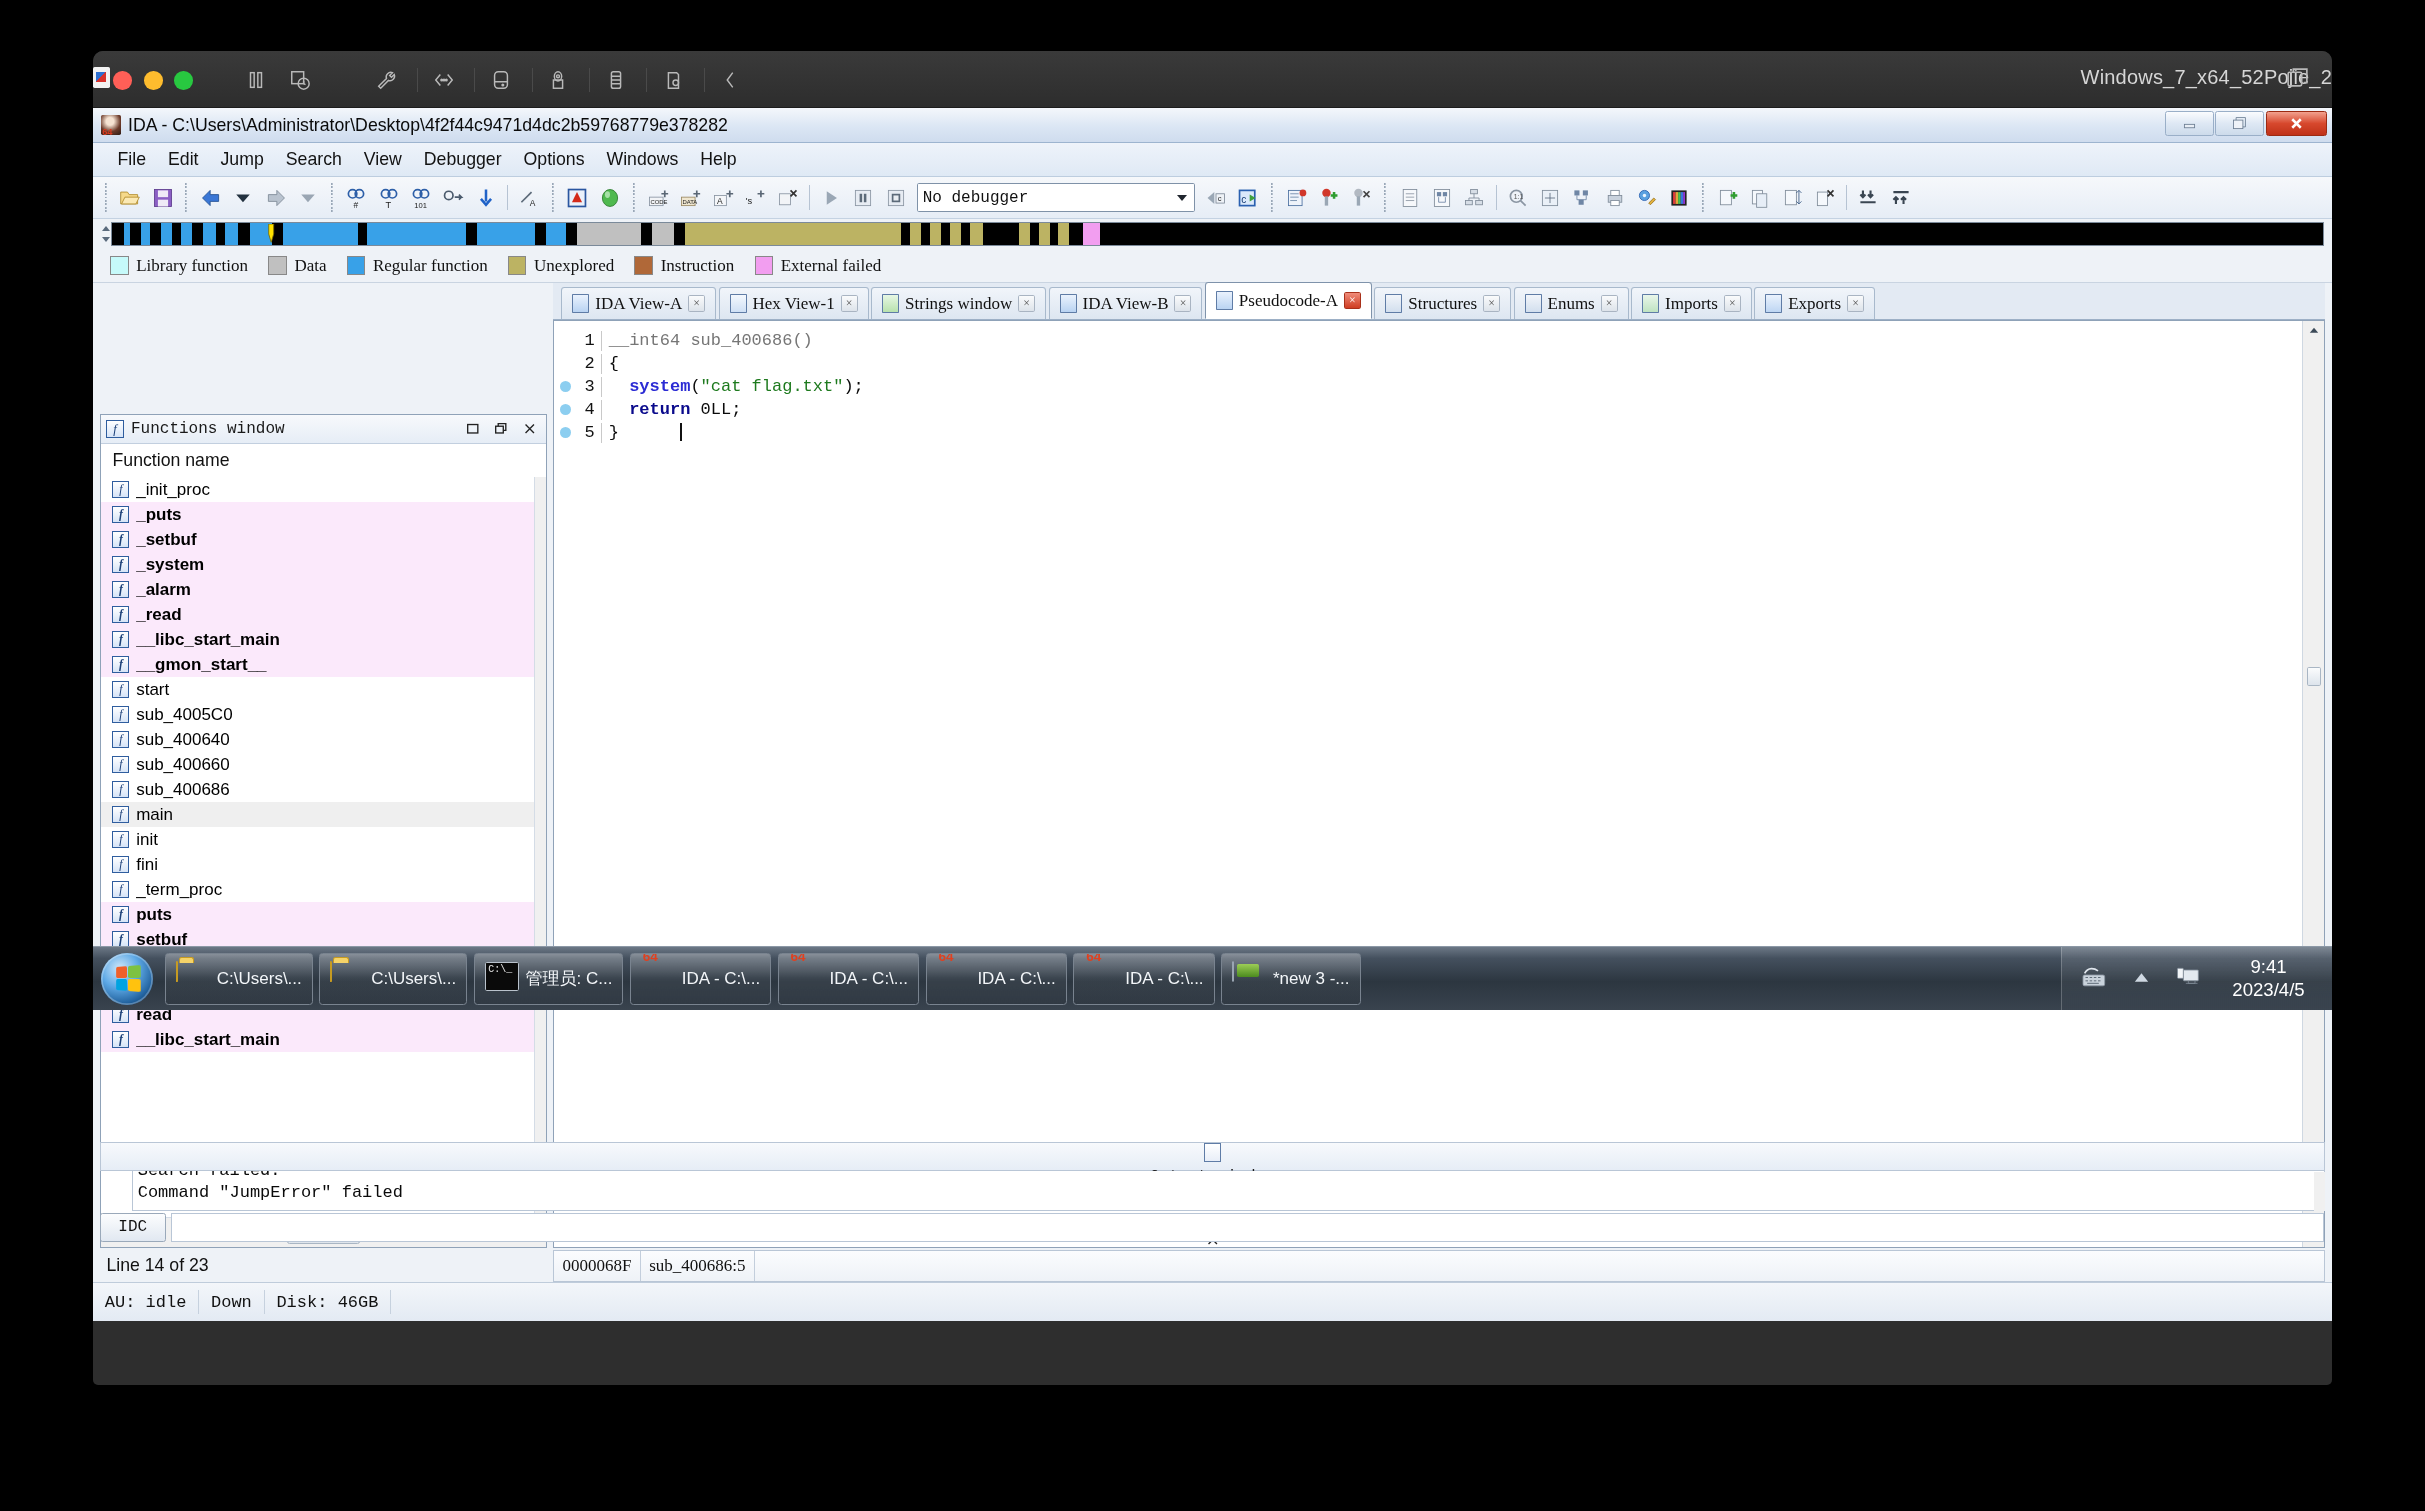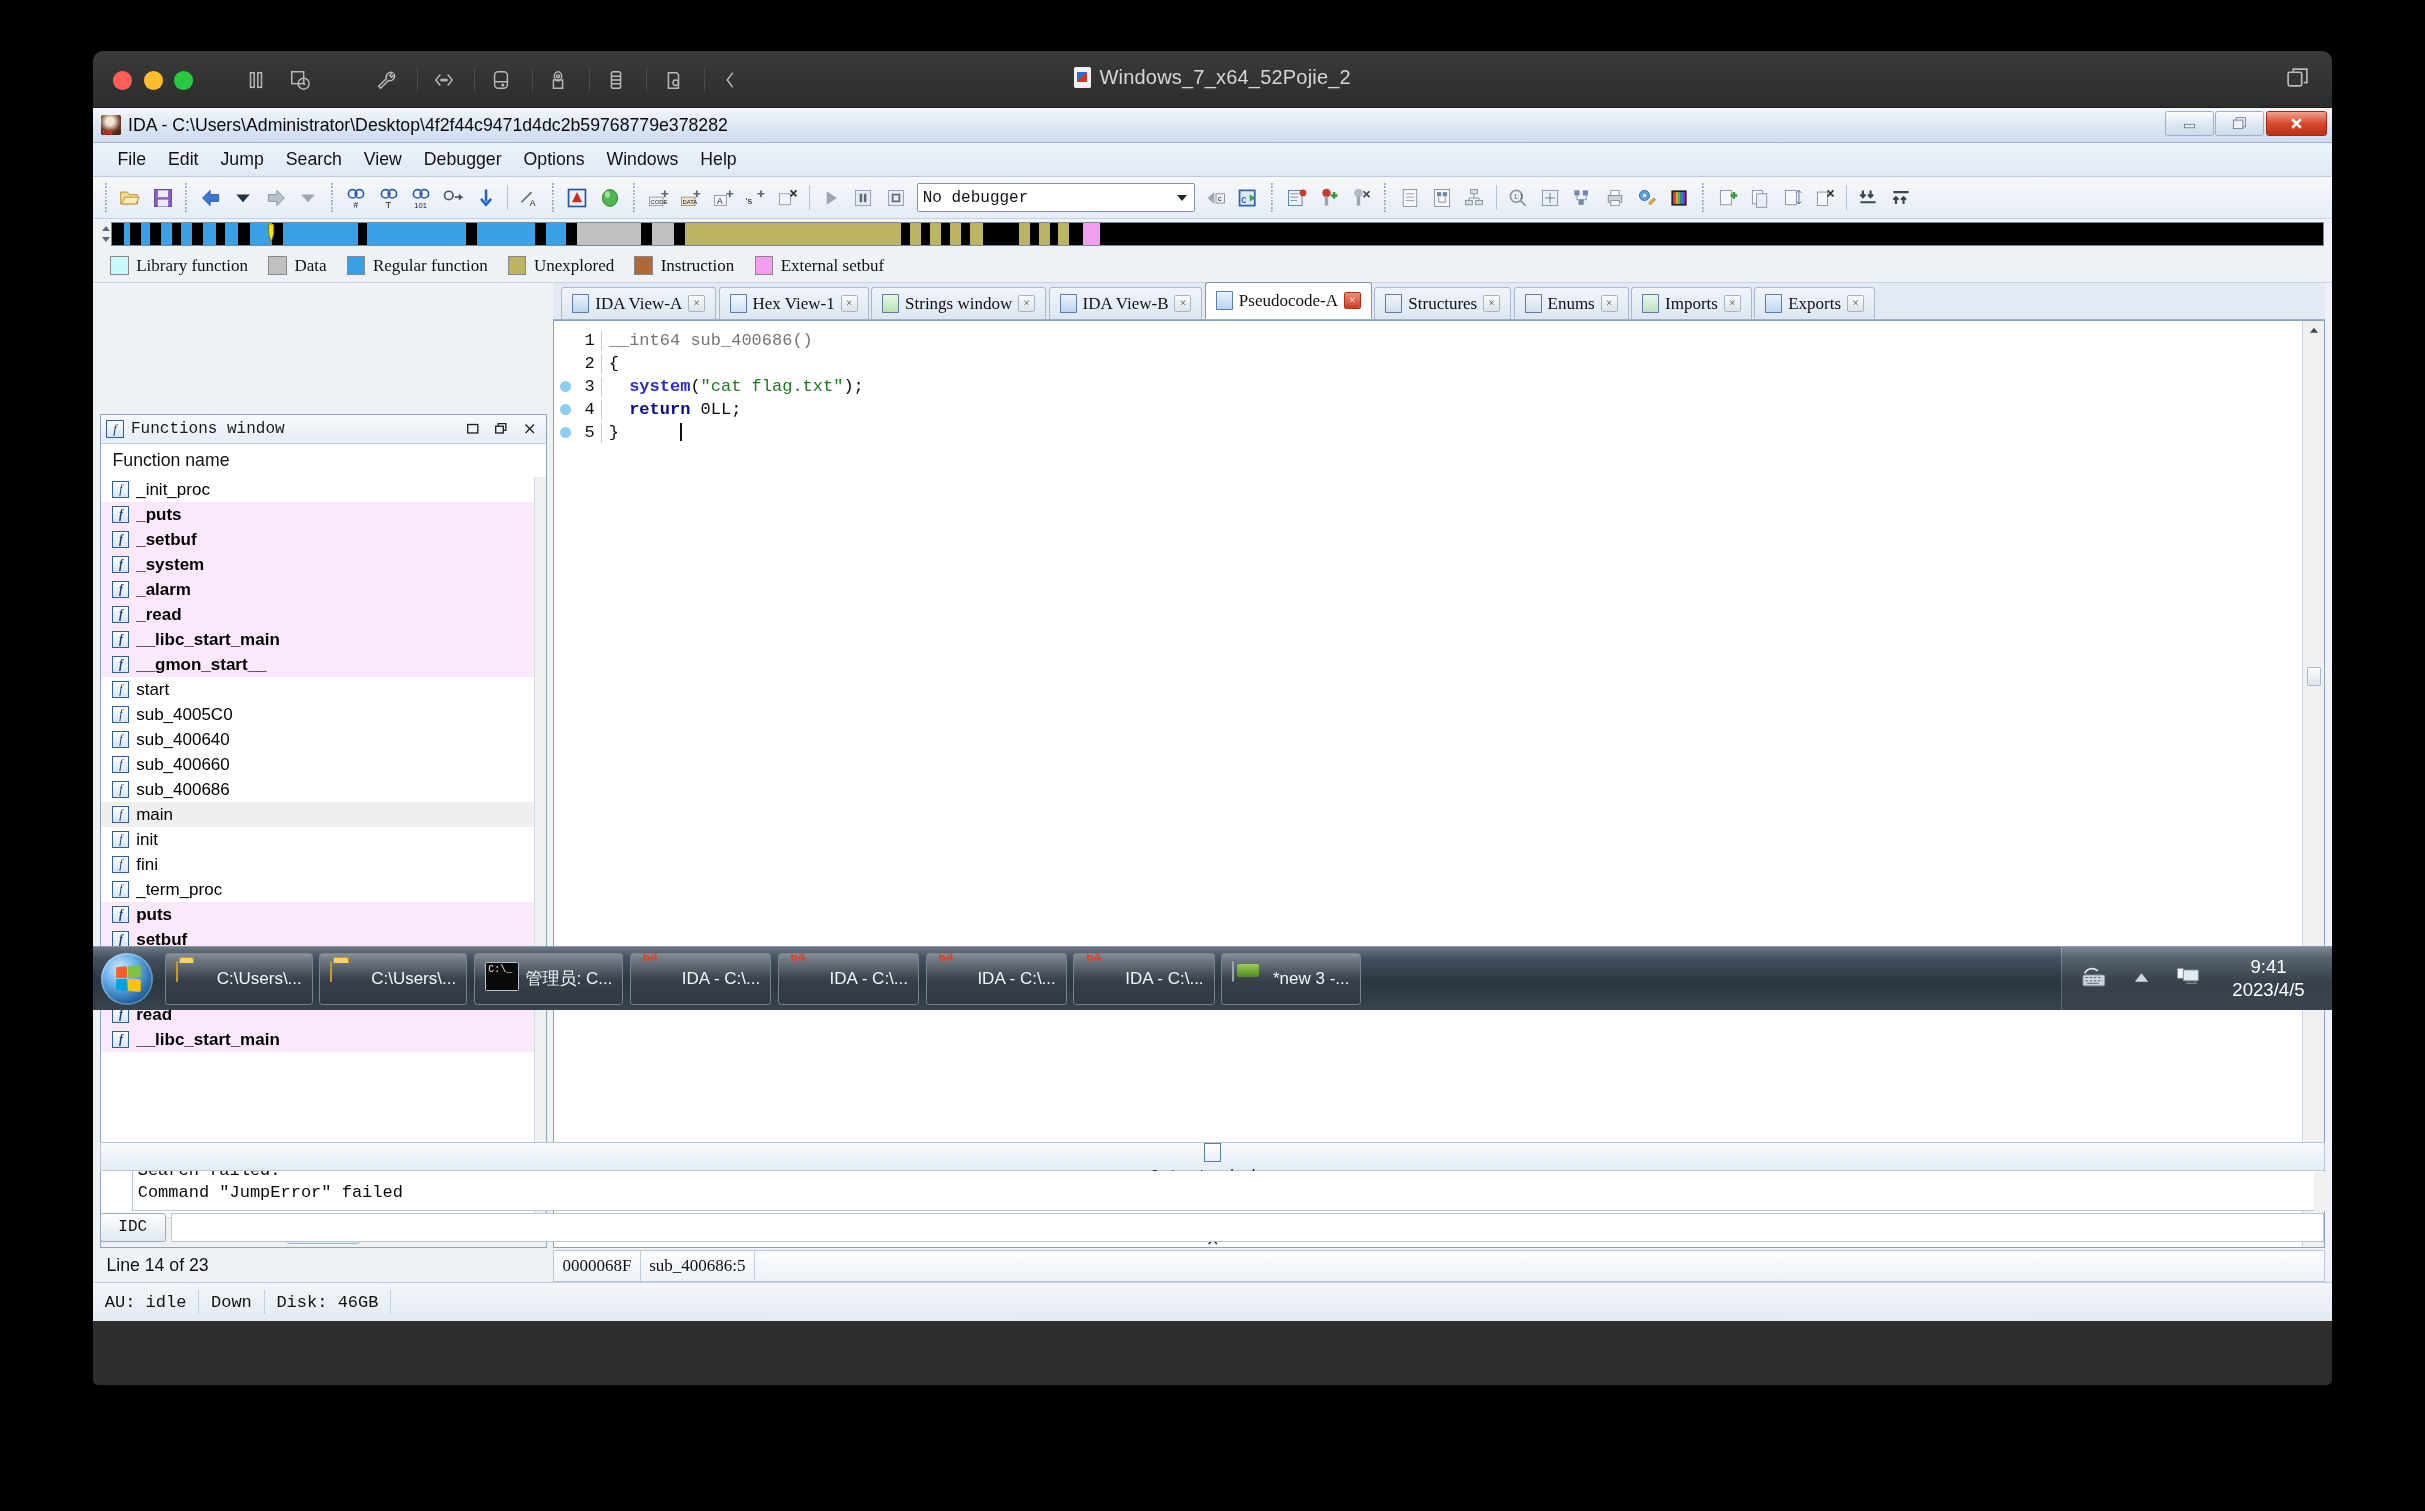--- a/index.html
+++ b/index.html
@@ -40,21 +40,21 @@
     color:#b9b9b9;
     display:flex; align-items:center; justify-content:center;
   }
   .vmicon svg { width:22px; height:22px; stroke:#b9b9b9; fill:none; stroke-width:1.6; }
   .vmsep { position:absolute; top:17px; width:0.8px; height:23.6px; background:#4a4a4a; }
 
   #vm-title {
     position:absolute; left:0; right:0; top:15px;
     text-align:center; color:#d6d6d6;
     font-size:20px; letter-spacing:0.2px;
-    display:flex; align-items:center; justify-content:center; gap:8.4px;
+    display:flex; align-items:center; justify-content:space-between; gap:8.4px;
   }
   #vm-title .docicon {
     width:17px; height:21px; background:#f2f2f2;
     border-radius:1.7px; position:relative; display:inline-block;
   }
   #vm-title .docicon:after {
     content:""; position:absolute; left:3.4px; top:5px;
     width:9.3px; height:10px;
     background:linear-gradient(135deg,#2d6fd1 50%, #d8322b 50%);
   }
@@ -894,21 +894,21 @@
           <div class="lg">
             <span class="sw" style="background: rgb(188, 179, 99);"></span>
             <span class="lb">Unexplored</span>
           </div>
           <div class="lg">
             <span class="sw" style="background: rgb(176, 104, 56);"></span>
             <span class="lb">Instruction</span>
           </div>
           <div class="lg">
             <span class="sw" style="background: rgb(242, 158, 240);"></span>
-            <span class="lb">External setbuf</span>
+            <span class="lb">External failed</span>
           </div>
         </div>
 
       <div id="ida-main">
 
         <div id="fn-panel">
           <div id="fn-header">
             <span class="fnicon">f</span>
             <span id="fn-title">Functions window</span>
             <span class="panel-btn">

